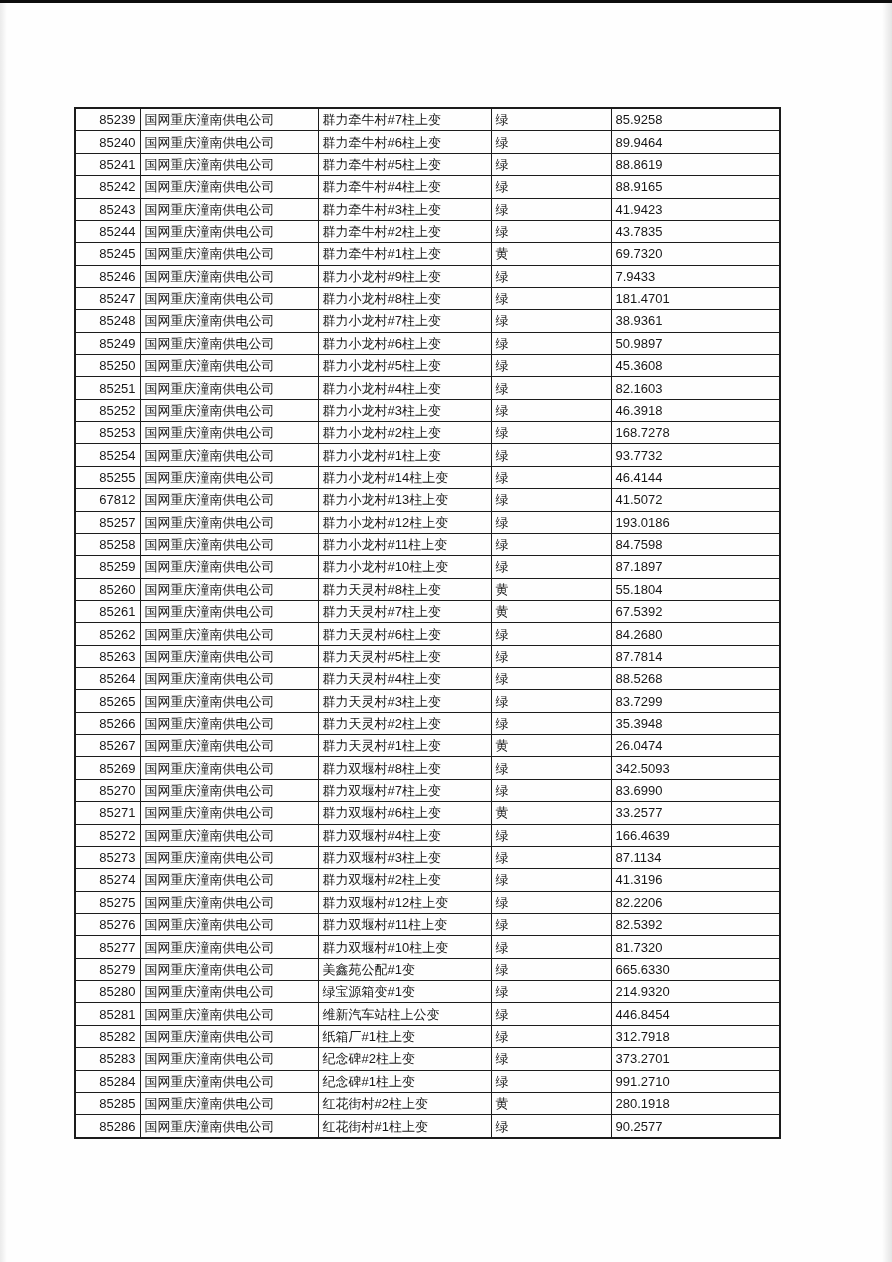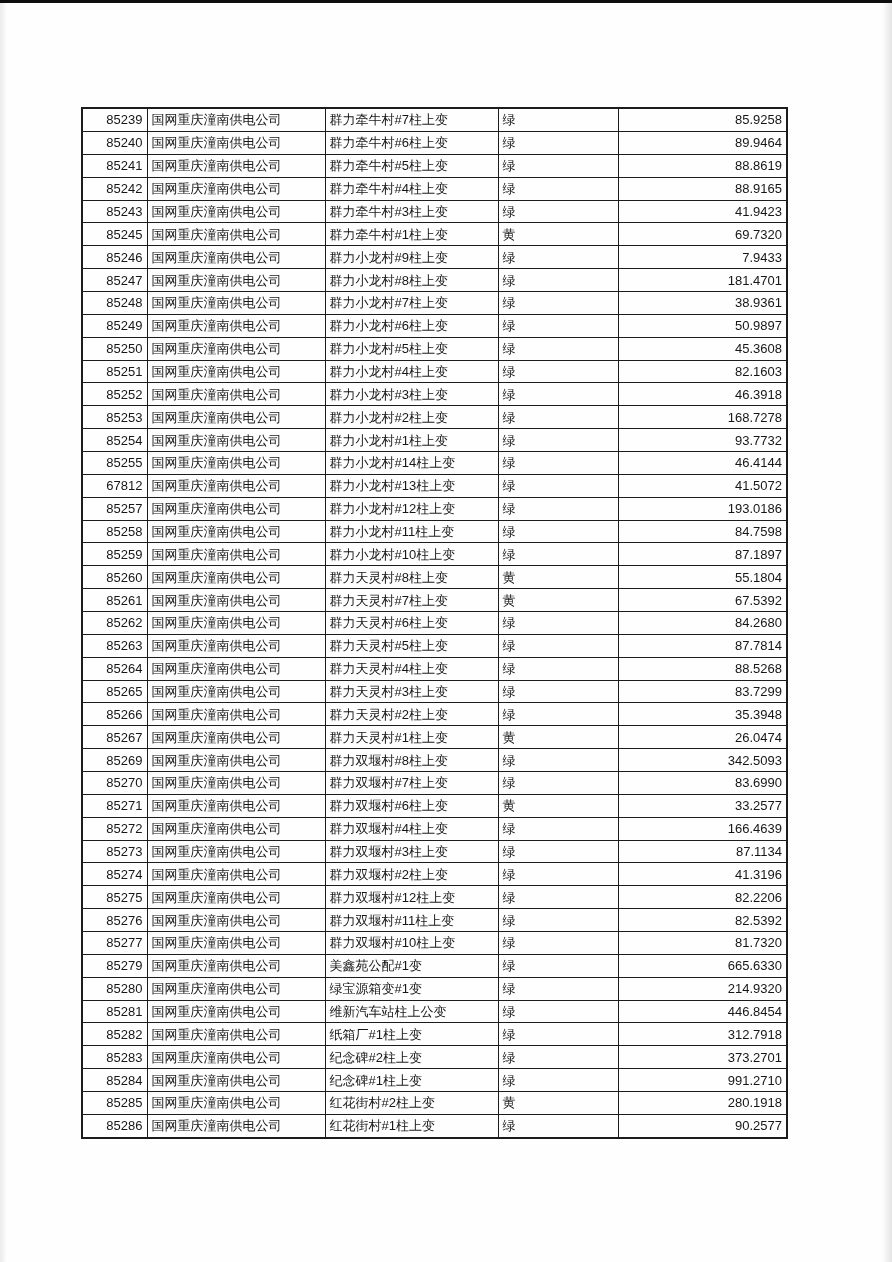--- a/index.html
+++ b/index.html
@@ -27,21 +27,21 @@
     background: linear-gradient(to right, rgba(0,0,0,0.08), rgba(0,0,0,0));
   }
   .right-edge {
     position: absolute;
     top: 3px; right: 0;
     width: 10px; height: 1259px;
     background: linear-gradient(to left, rgba(0,0,0,0.10), rgba(0,0,0,0));
   }
   table.grid {
     position: absolute;
-    left: 81px;
+    left: 74px;
     top: 107px;
     width: 705px;
     height: 1032px;
     border-collapse: collapse;
     table-layout: fixed;
   }
   table.grid, table.grid td {
     border: 1px solid #1c1c1c;
   }
   table.grid {
@@ -58,21 +58,21 @@
   }
   td.c0 {
     text-align: right;
     padding-right: 9px;
     font-size: 14.5px;
   }
   td.c1, td.c2, td.c3 {
     text-align: left;
   }
   td.c4 {
-    text-align: right;
+    text-align: left;
     font-size: 14.5px;
   }
   col.w0 { width: 65px; }
   col.w1 { width: 178px; }
   col.w2 { width: 173px; }
   col.w3 { width: 120px; }
   col.w4 { width: 169px; }
 </style>
 </head>
 <body>
@@ -120,20 +120,27 @@
           <td class="c4">88.9165</td>
         </tr>
         <tr>
           <td class="c0">85243</td>
           <td class="c1">国网重庆潼南供电公司</td>
           <td class="c2">群力牵牛村#3柱上变</td>
           <td class="c3">绿</td>
           <td class="c4">41.9423</td>
         </tr>
         <tr>
+          <td class="c0">85244</td>
+          <td class="c1">国网重庆潼南供电公司</td>
+          <td class="c2">群力牵牛村#2柱上变</td>
+          <td class="c3">绿</td>
+          <td class="c4">43.7835</td>
+        </tr>
+        <tr>
           <td class="c0">85245</td>
           <td class="c1">国网重庆潼南供电公司</td>
           <td class="c2">群力牵牛村#1柱上变</td>
           <td class="c3">黄</td>
           <td class="c4">69.7320</td>
         </tr>
         <tr>
           <td class="c0">85246</td>
           <td class="c1">国网重庆潼南供电公司</td>
           <td class="c2">群力小龙村#9柱上变</td>

